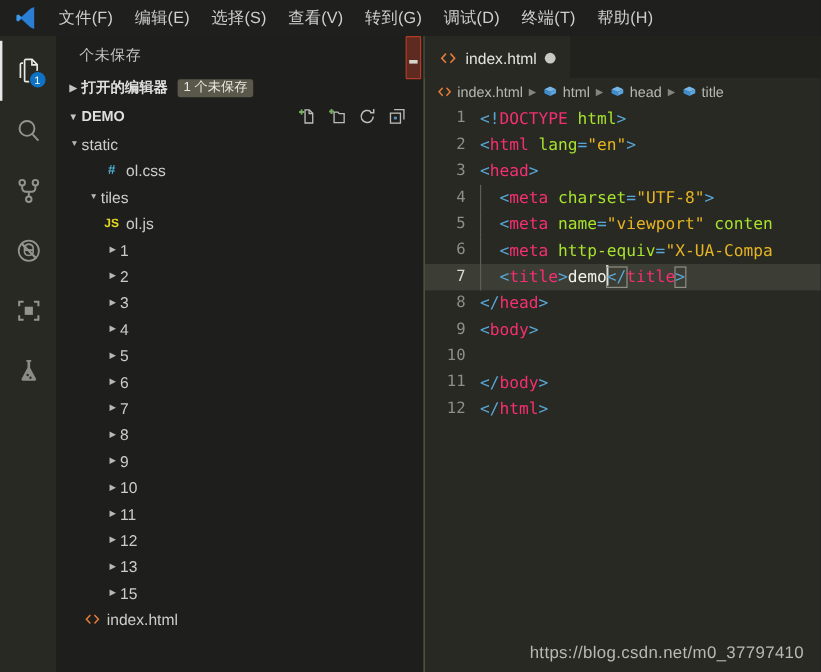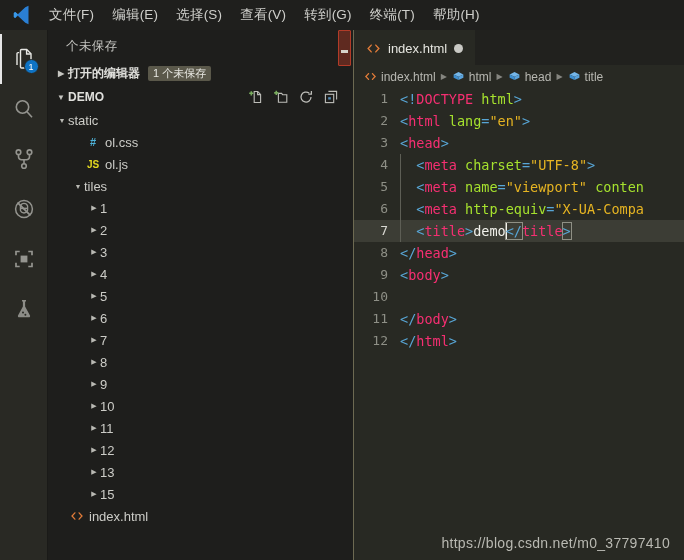--- a/index.html
+++ b/index.html
@@ -162,20 +162,21 @@
         <path d="M3.5 15.2 L2 14.2 L2 9.8 L3.5 8.8 L6.3 11.2 L14.5 3.5 L18 2 L18 22 L14.5 20.5 L6.3 12.8 Z" fill="#2a7fd4"></path>
         <path d="M3.5 15.2 L2 14.2 L2 9.8 L3.5 8.8 L6.3 11.2 Z" fill="#3b9ae8"></path>
       </svg>
     </div>
     <div id="menu-items" style="display:flex;">
         <div class="menu-item">文件(F)</div>
         <div class="menu-item">编辑(E)</div>
         <div class="menu-item">选择(S)</div>
         <div class="menu-item">查看(V)</div>
         <div class="menu-item">转到(G)</div>
+        <div class="menu-item">调试(D)</div>
         <div class="menu-item">终端(T)</div>
         <div class="menu-item">帮助(H)</div>
       </div>
   </div>
 
   <div class="bodyrow">
 
     <div class="activitybar">
 
       <div class="act-item active">
@@ -291,28 +292,28 @@
             <span class="tw-sm">▼</span>
             <span class="ficon" style="width: 0px; flex: 0 0 0px; margin-right: 0px;"></span>
             <span class="lbl">static</span>
           </div>
           <div class="tree-row" style="padding-left: 24px;">
             <span class="tw-sm empty"></span>
             <span class="ficon" style="color: rgb(79, 179, 217);">#</span>
             <span class="lbl">ol.css</span>
           </div>
           <div class="tree-row" style="padding-left: 24px;">
+            <span class="tw-sm">▼</span>
+            <span class="ficon" style="width: 0px; flex: 0 0 0px; margin-right: 0px;"></span>
+            <span class="lbl">tiles</span>
+          </div>
+          <div class="tree-row" style="padding-left: 24px;">
             <span class="tw-sm empty"></span>
             <span class="ficon" style="color: rgb(227, 216, 31); font-size: 10px;">JS</span>
             <span class="lbl">ol.js</span>
-          </div>
-          <div class="tree-row" style="padding-left: 24px;">
-            <span class="tw-sm">▼</span>
-            <span class="ficon" style="width: 0px; flex: 0 0 0px; margin-right: 0px;"></span>
-            <span class="lbl">tiles</span>
           </div>
           <div class="tree-row" style="padding-left: 40px;">
             <span class="tw-sm">▶</span>
             <span class="ficon" style="width: 0px; flex: 0 0 0px; margin-right: 0px;"></span>
             <span class="lbl">1</span>
           </div>
           <div class="tree-row" style="padding-left: 40px;">
             <span class="tw-sm">▶</span>
             <span class="ficon" style="width: 0px; flex: 0 0 0px; margin-right: 0px;"></span>
             <span class="lbl">2</span>

